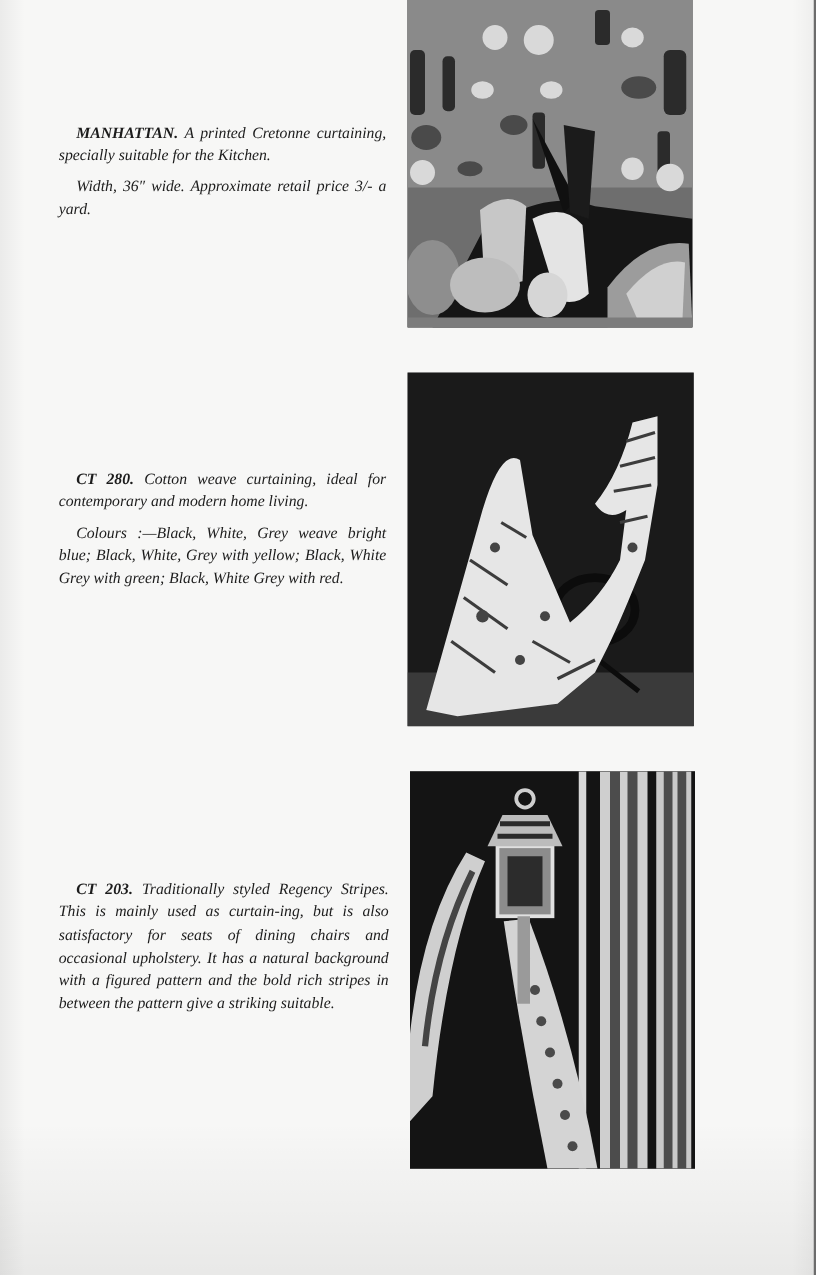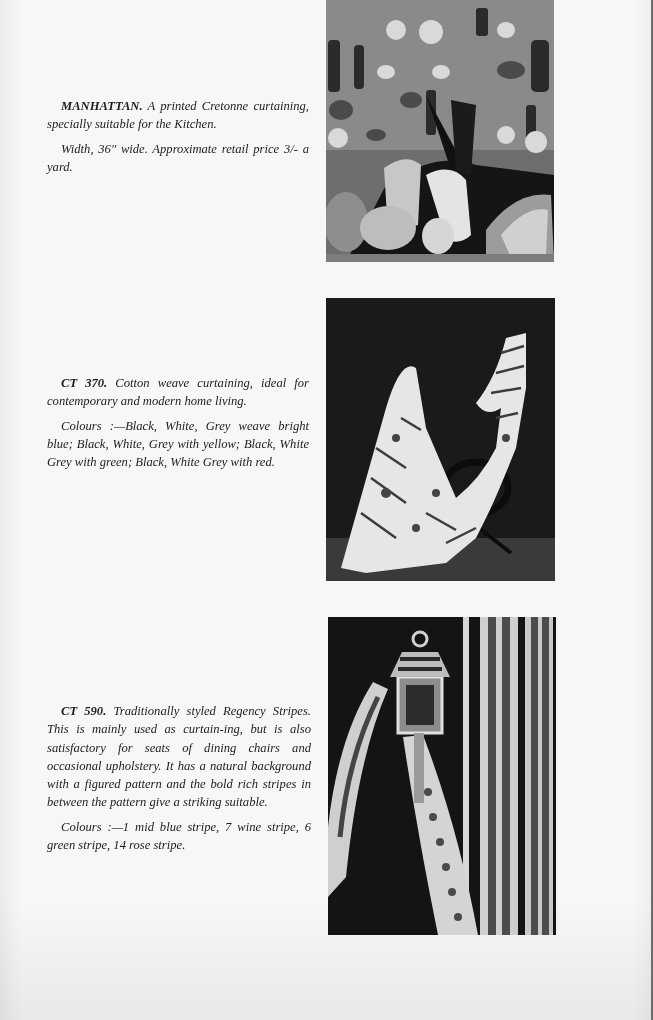--- a/index.html
+++ b/index.html
@@ -39,27 +39,26 @@
 
 <div class="page-shade"></div>
 <div class="right-edge"></div>
 
 <div class="entry" style="top:97px;">
   <p><span class="code">MANHATTAN.</span><span> A printed Cretonne curtaining, specially suitable for the Kitchen.</span></p>
   <p>Width, 36″ wide.  Approximate retail price 3/- a yard.</p>
 </div>
 
 <div class="entry" style="top:374px;">
-  <p><span class="code">CT 370.</span><span> Cotton weave curtaining, ideal for contemporary and modern home living.</span></p>
+  <p><span class="code">CT 280.</span><span> Cotton weave curtaining, ideal for contemporary and modern home living.</span></p>
   <p>Colours :—Black, White, Grey weave bright blue; Black, White, Grey with yellow; Black, White Grey with green; Black, White Grey with red.</p>
 </div>
 
 <div class="entry" style="top:702px; width:264px;">
-  <p><span class="code">CT 590.</span><span> Traditionally styled Regency Stripes. This is mainly used as curtain-ing, but is also satisfactory for seats of dining chairs and occasional upholstery. It has a natural background with a figured pattern and the bold rich stripes in between the pattern give a striking suitable.</span></p>
-  <p>Colours :—1 mid blue stripe, 7 wine stripe, 6 green stripe, 14 rose stripe.</p>
+  <p><span class="code">CT 203.</span><span> Traditionally styled Regency Stripes. This is mainly used as curtain-ing, but is also satisfactory for seats of dining chairs and occasional upholstery. It has a natural background with a figured pattern and the bold rich stripes in between the pattern give a striking suitable.</span></p>
 </div>
 
 <div class="photo" style="left:326px; top:0; width:228px; height:262px;" title="kitchen-themed printed cretonne fabric with bottles, glasses, citrus and bread">
   <svg viewBox="0 0 228 262" preserveAspectRatio="none">
     <rect width="228" height="262" fill="#6e6e6e"></rect>
     <rect width="228" height="150" fill="#8a8a8a"></rect>
     <g fill="#2b2b2b">
       <rect x="2" y="40" width="12" height="52" rx="4"></rect>
       <rect x="28" y="45" width="10" height="44" rx="4"></rect>
       <rect x="205" y="40" width="18" height="52" rx="5"></rect>

